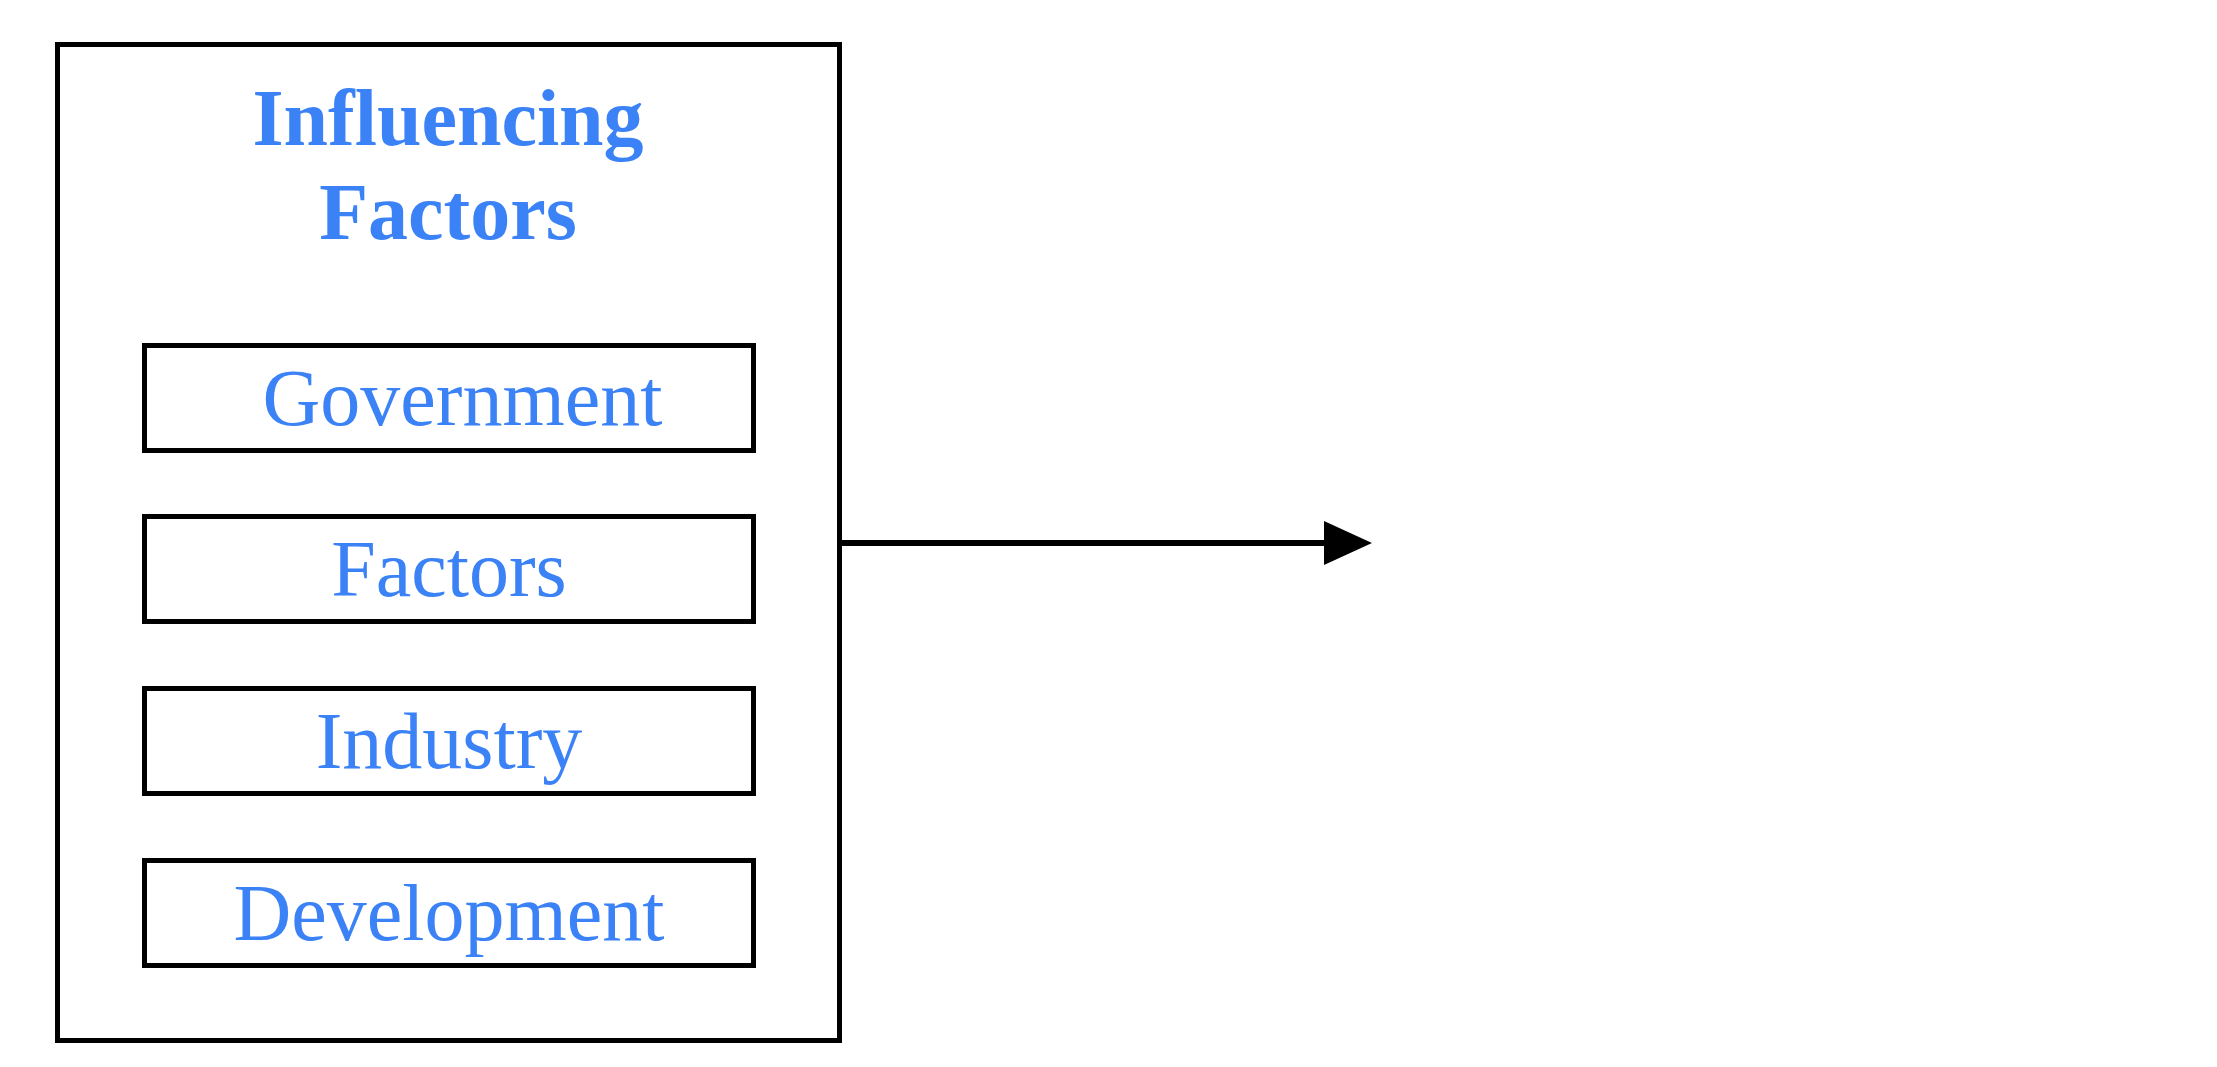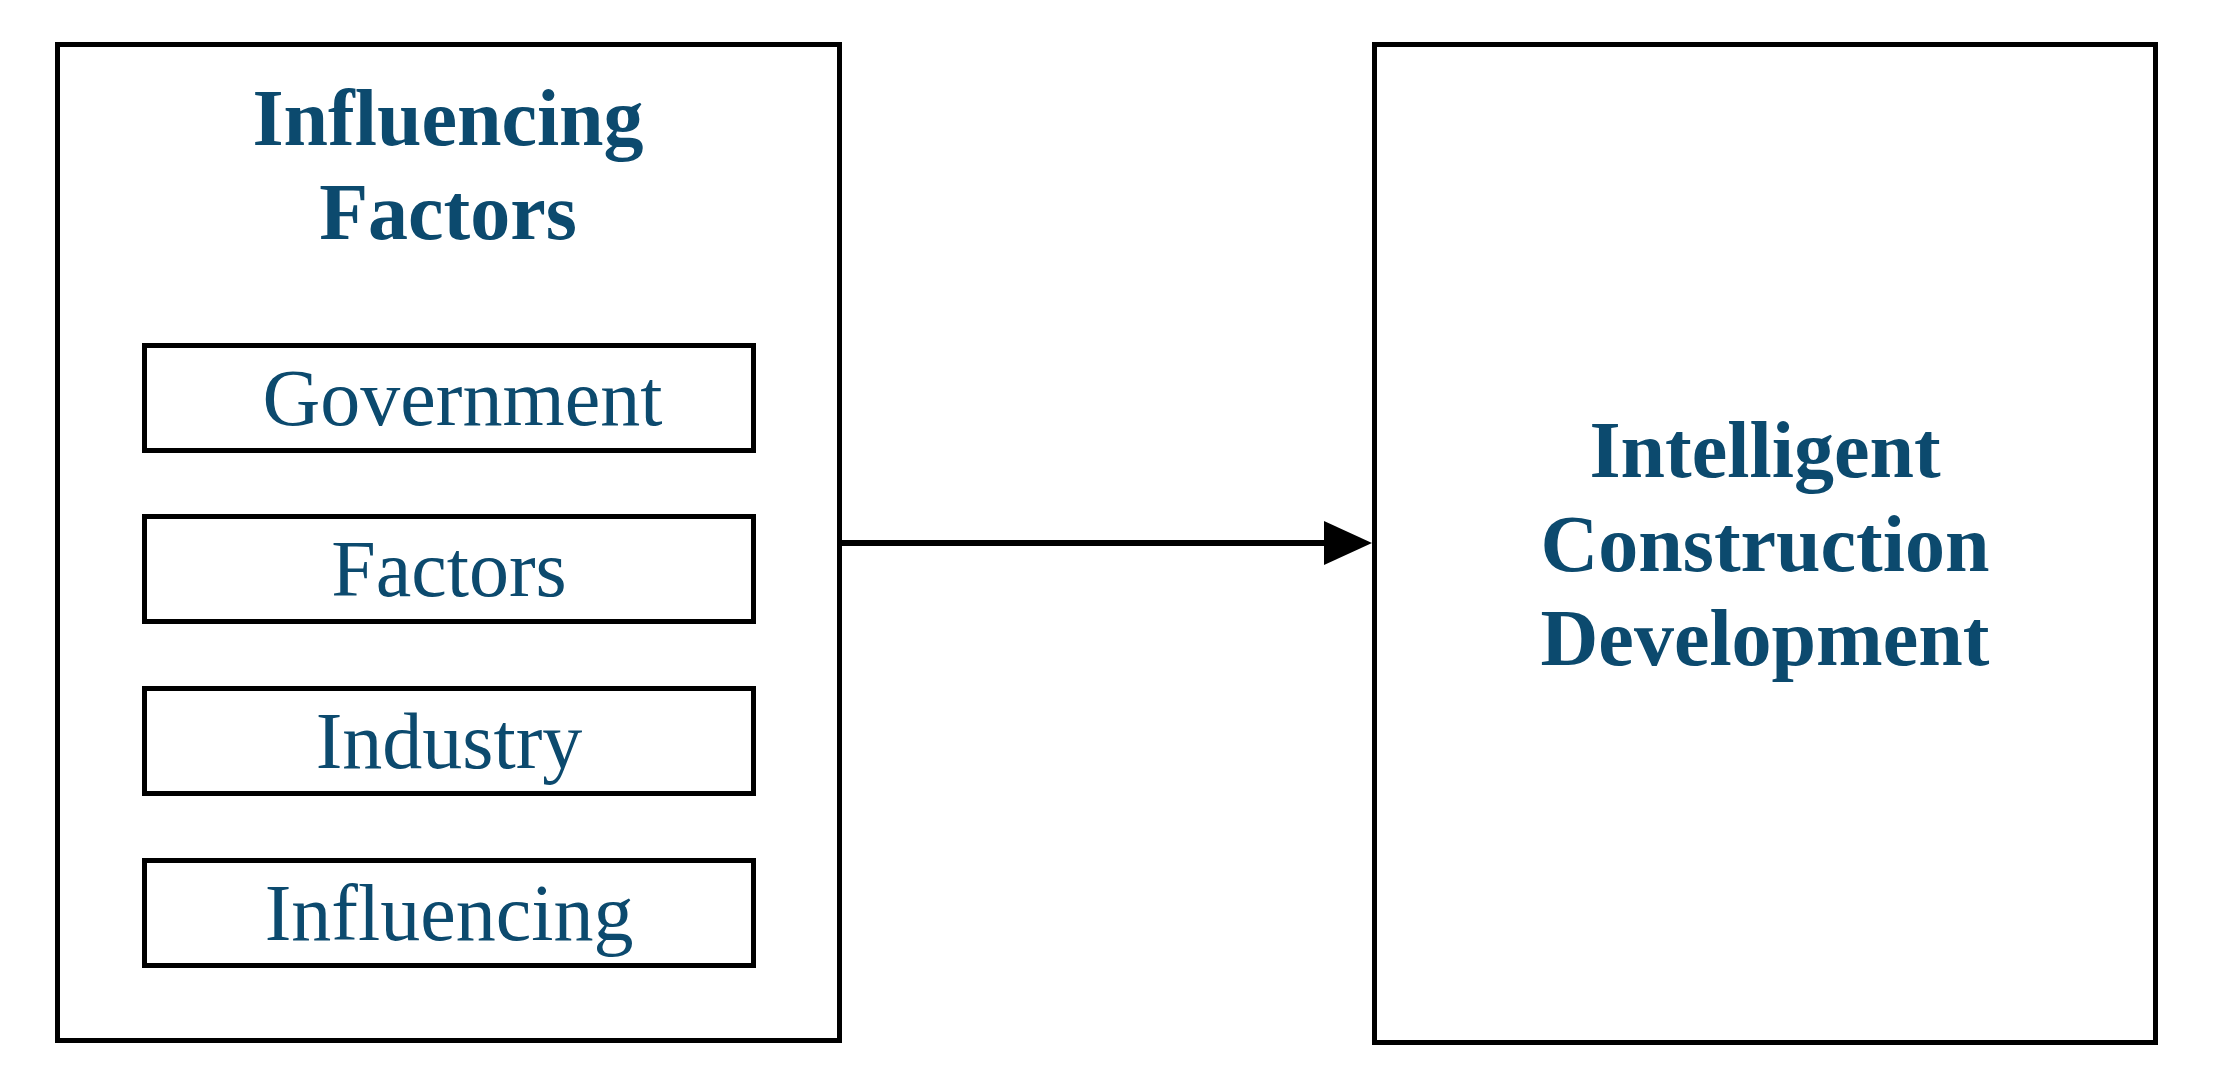--- a/index.html
+++ b/index.html
@@ -6,21 +6,21 @@
     margin: 0;
     padding: 0;
     background: #ffffff;
   }
   .canvas {
     position: relative;
     width: 2217px;
     height: 1067px;
     background: #ffffff;
     font-family: "Liberation Serif", "DejaVu Serif", serif;
-    color: #0c4a6e;
+    color: #3b82f6;
     overflow: hidden;
   }
   .panel {
     position: absolute;
     box-sizing: border-box;
     border: 5px solid #000000;
     background: #ffffff;
   }
   .panel-left {
     left: 55px;
@@ -103,24 +103,21 @@
     <div class="factor factor-0">
       <span>Government</span>
     </div>
     <div class="factor factor-1">
       <span>Factors</span>
     </div>
     <div class="factor factor-2">
       <span>Industry</span>
     </div>
     <div class="factor factor-3">
-      <span>Influencing</span>
+      <span>Development</span>
     </div>
   </div>
 
   <div class="arrow-line"></div>
   <div class="arrow-head"></div>
 
-  <div class="panel panel-right">
-    <div class="right-title">Intelligent Construction Development</div>
-  </div>
 
 </div>
 
 </body></html>

